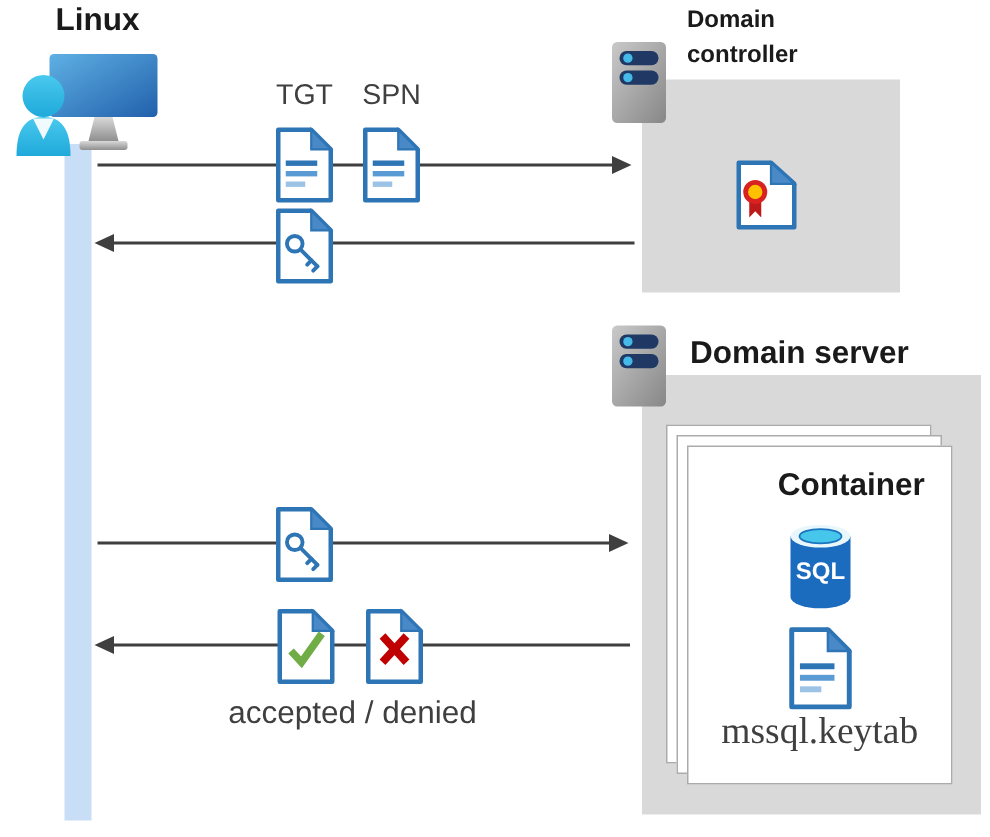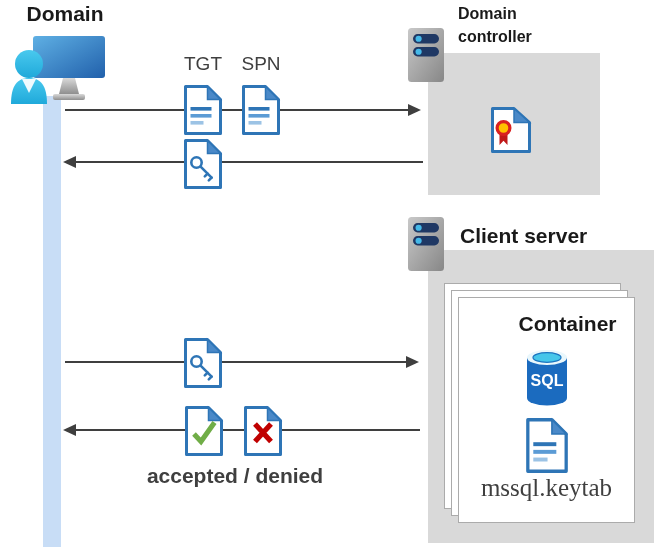--- a/index.html
+++ b/index.html
@@ -91,21 +91,21 @@
         <rect x="6" y="7" width="26" height="9.5" rx="4.7" fill="#1f3864"></rect>
         <circle cx="11.6" cy="11.75" r="3.1" fill="#45b9e8"></circle>
         <rect x="6" y="20" width="26" height="9.5" rx="4.7" fill="#1f3864"></rect>
         <circle cx="11.6" cy="24.75" r="3.1" fill="#45b9e8"></circle>
       </symbol>
     </defs>
   </svg>
 
   <div class="lifeline" style="left:43px; top:96px; width:18px; height:451px;"></div>
 
-  <div class="abs heading center" style="left:18px; top:2px; width:94px;">Domain</div>
+  <div class="abs heading center" style="left:18px; top:2px; width:94px;">Linux</div>
   <svg class="abs" style="left:6px; top:34px;" width="102" height="70" viewBox="0 0 102 70">
     <rect x="27" y="2" width="72" height="42" rx="3" fill="url(#mon-g)"></rect>
     <path d="M57 44 L69 44 L73 60 L53 60 Z" fill="url(#stand-g)"></path>
     <rect x="47" y="60" width="32" height="6" rx="2" fill="url(#stand-g)"></rect>
     <circle cx="23" cy="30" r="14" fill="url(#person-g)"></circle>
     <path d="M5 70 C5 52 11 44 23 44 C35 44 41 52 41 70 Z" fill="url(#person-g)"></path>
     <path d="M16 45 L23 59 L30 45 Z" fill="#ffffff" opacity="0.92"></path>
   </svg>
 
   <div class="arrow" style="left:65px; top:109px; width:343px;">
@@ -136,36 +136,36 @@
   <svg class="abs" style="left:183px; top:337px;" width="40" height="52">
       <use href="#doc-key"></use>
     </svg>
   <svg class="abs" style="left:184px; top:405px;" width="40" height="52">
       <use href="#doc-check"></use>
     </svg>
   <svg class="abs" style="left:243px; top:405px;" width="40" height="52">
       <use href="#doc-x"></use>
     </svg>
 
-  <div class="abs result-label center" style="left:140px; top:464px; width:190px;font-weight:bold;">accepted / denied</div>
+  <div class="abs result-label center" style="left:140px; top:464px; width:190px;">accepted / denied</div>
 
   <div class="graybox" style="left:428px; top:53px; width:172px; height:142px;"></div>
   <svg class="abs" style="left:407px; top:27px;" width="38" height="56">
       <use href="#server"></use>
     </svg>
   <div class="abs heading dc-label" style="left:458px; top:2px; font-size:16px;">Domain controller</div>
   <svg class="abs" style="left:490px; top:106px;" width="42" height="48">
       <use href="#doc-cert"></use>
     </svg>
 
   <div class="graybox" style="left:428px; top:250px; width:226px; height:293px;"></div>
   <svg class="abs" style="left:407px; top:216px;" width="38" height="56">
       <use href="#server"></use>
     </svg>
-  <div class="abs heading" style="left:460px; top:224px; width:190px;">Client server</div>
+  <div class="abs heading" style="left:460px; top:224px; width:190px;">Domain server</div>
 
   <div class="page" style="left:444px; top:283px;"></div>
   <div class="page" style="left:451px; top:290px;"></div>
   <div class="page" style="left:458px; top:297px;"></div>
 
   <div class="abs container-title center" style="left:479px; top:312px; width:177px;">Container</div>
 
   <svg class="abs" style="left:524px; top:348px;" width="46" height="60" viewBox="0 0 46 60">
     <path d="M3 9.5 V50 A20 7.5 0 0 0 43 50 V9.5 Z" fill="#1b6bbf"></path>
     <ellipse cx="23" cy="9.5" rx="20" ry="7.5" fill="#e9f7fc"></ellipse>

